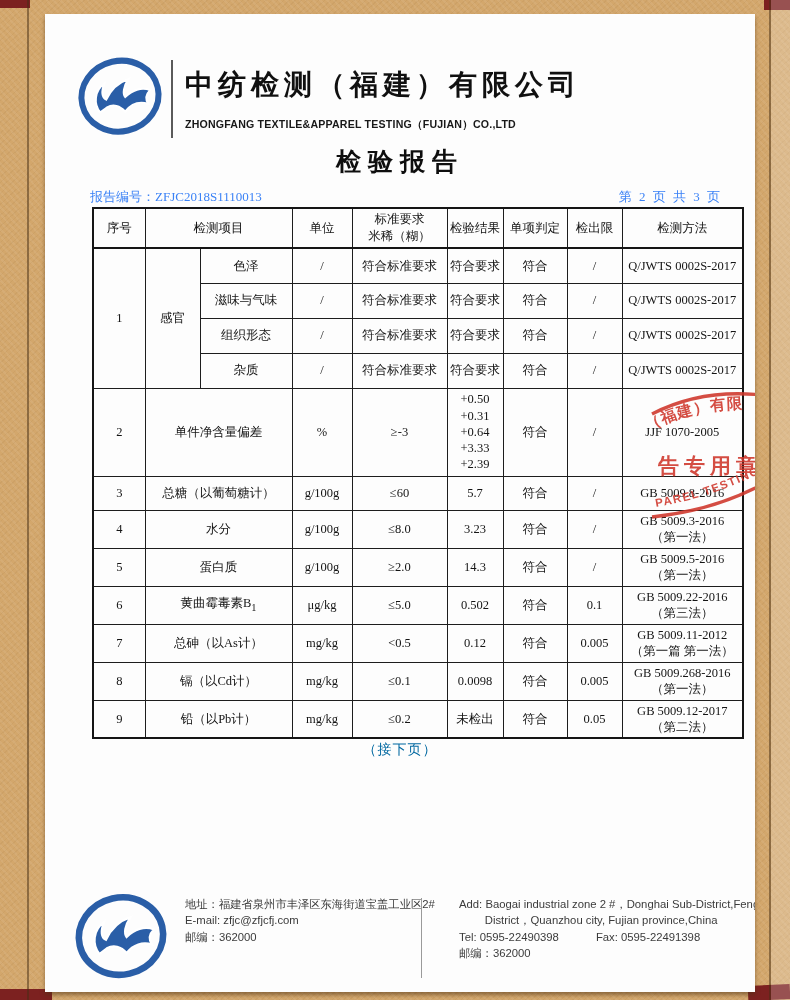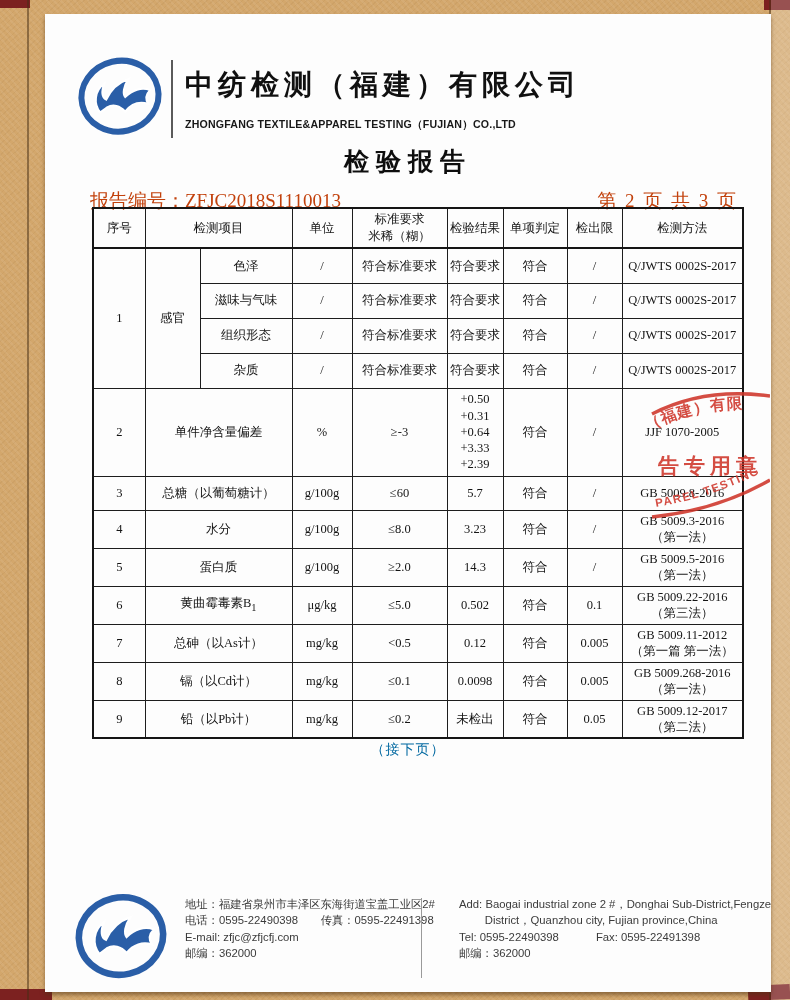--- a/index.html
+++ b/index.html
@@ -19,36 +19,35 @@
   .corner{position:absolute;background:#7c2120;}
   .corner.tl{left:0;top:0;width:30px;height:8px;}
   .corner.tr{left:764px;top:0;width:26px;height:10px;}
   .corner.bl{left:0;top:989px;width:52px;height:11px;}
   .corner.br{left:748px;top:985px;width:42px;height:15px;transform:rotate(-3deg);}
 
   .page{
     position:absolute;left:45px;top:14px;width:710px;height:978px;
     background:#fdfdfd;box-shadow:0 3px 4px rgba(80,50,20,.55);
     overflow:hidden;
-    padding-left:16px;
   }
 
   
   .logo{position:absolute;}
   .logo.head{left:30px;top:40px;width:90px;height:86px;}
   .logo.foot{left:27px;top:876px;width:98px;height:94px;}
   .head-divider{position:absolute;left:126px;top:46px;width:2px;height:78px;background:#5a5a5a;}
   .company{position:absolute;left:140px;top:52px;font-family:"Liberation Sans","DejaVu Sans",sans-serif;}
   .company .cn{font-size:28px;font-weight:bold;letter-spacing:5px;color:#101010;white-space:nowrap;}
   .company .en{font-size:10.6px;font-weight:bold;letter-spacing:.2px;margin-top:14px;color:#181818;white-space:nowrap;}
   .report-title{position:absolute;left:0;top:131px;width:100%;text-align:center;
     font-family:"Liberation Sans","DejaVu Sans",sans-serif;
     font-size:25px;font-weight:bold;letter-spacing:7px;color:#0e0e0e;}
   .report-meta{position:absolute;left:45px;right:33px;top:174px;display:flex;justify-content:space-between;
-    font-size:19px;color:#c2410c;}
+    font-size:13px;color:#3b82f6;}
   .report-meta .pageno{letter-spacing:2px;}
 
   
   table.report{position:absolute;left:27px;top:193px;width:650px;border-collapse:collapse;
     border:2px solid #151515;table-layout:fixed;margin-left:20px;}
   table.report th,table.report td{
     border:1px solid #1d1d1d;text-align:center;vertical-align:middle;
     font-size:12.5px;padding:1px 2px;color:#141414;line-height:1.3;
     overflow:hidden;}
   table.report th{font-weight:normal;border-bottom:2px solid #151515;}
@@ -293,21 +292,20 @@
 
   <svg class="logo foot" viewBox="0 0 100 100">
     <ellipse cx="50" cy="49" rx="45" ry="41" fill="none" stroke="#2a5ea7" stroke-width="7" transform="rotate(-13 50 49)"></ellipse>
     <path d="M27,68 C19,58 20,43 32,34 C28,44 29,51 34,53 C39,42 48,33 60,29
              C54,38 53,46 56,50 C64,42 75,38 85,42 C80,47 79,52 83,58
              C73,55 63,58 56,67 C50,60 42,58 35,62 C31,65 29,67 27,68 Z" fill="#2a5ea7" stroke="#ffffff" stroke-width="2.4"></path>
   </svg>
 
   <div class="footer-cn">
     <div>地址：福建省泉州市丰泽区东海街道宝盖工业区2#</div>
-    <div>电话：0595-22490398　　传真：0595-22491398</div>
     <div>E-mail: zfjc@zfjcfj.com</div>
     <div>邮编：362000</div>
   </div>
 
   <div class="footer-divider"></div>
 
   <div class="footer-en">
     <div>Add: Baogai industrial zone 2 #，Donghai Sub-District,Fengze</div>
     <div>　　 District，Quanzhou city, Fujian province,China</div>
     <div>Tel: 0595-22490398　　　 Fax: 0595-22491398</div>

